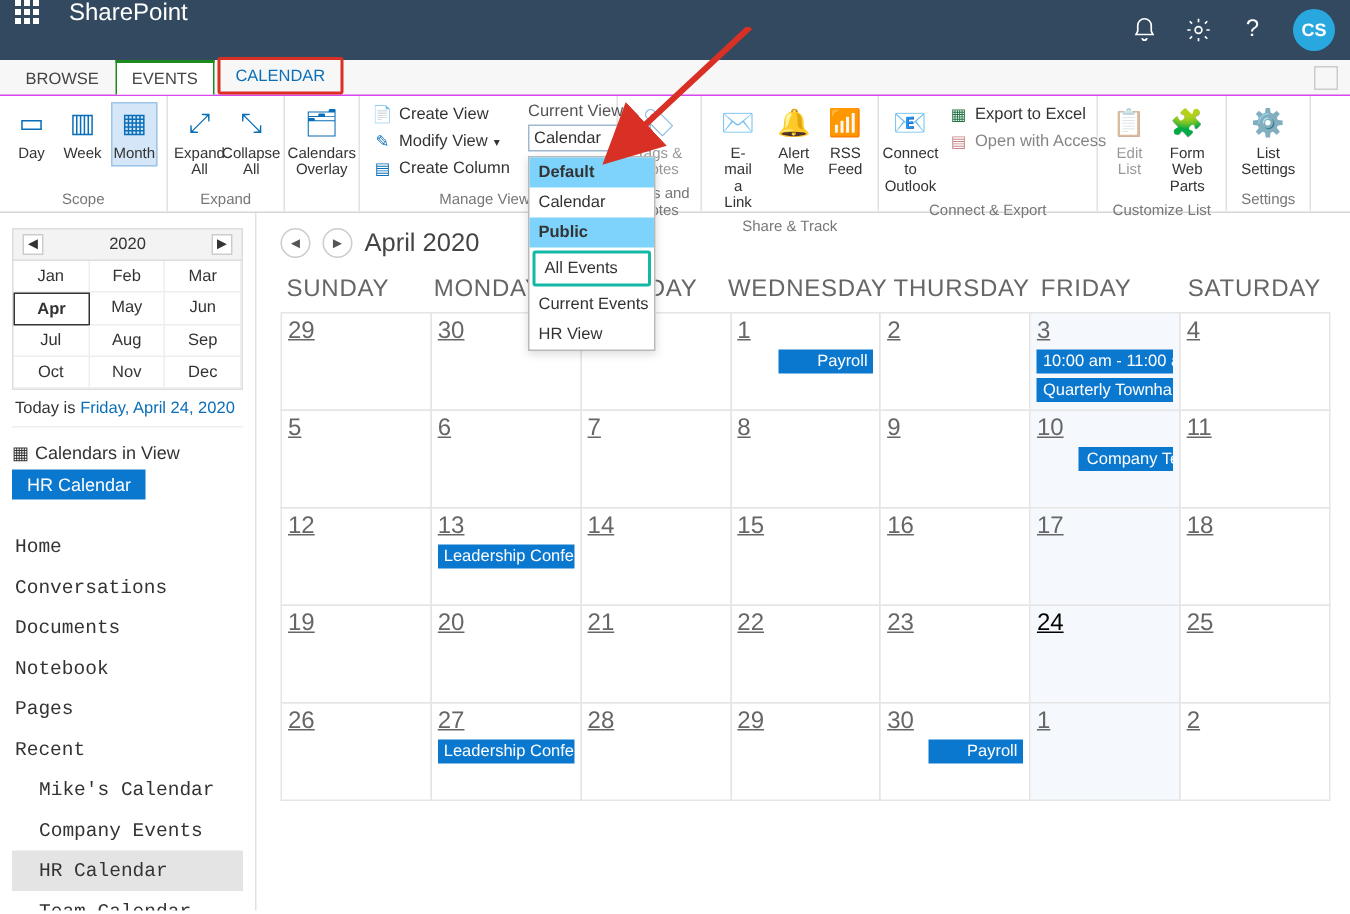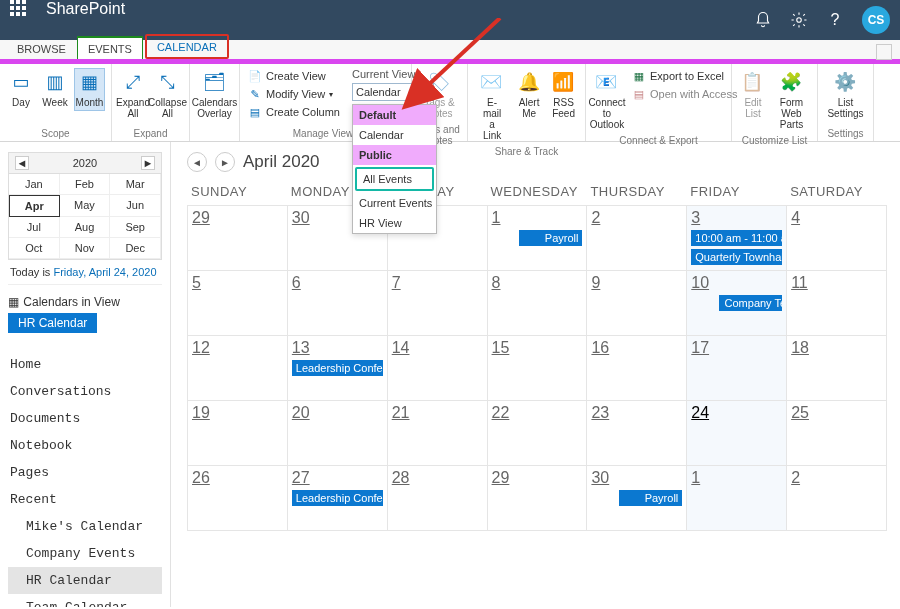--- a/index.html
+++ b/index.html
@@ -6,21 +6,21 @@
   body { font-family: "Segoe UI", sans-serif; font-size: 12px; color: #333; background: #fff; width: 900px; height: 609px; overflow: hidden; position: relative; }
   
   .topbar { background: #324960; height: 40px; display: flex; color: #fff; padding: 0 10px; }
   .waffle { width: 18px; height: 18px; display: grid; grid-template-columns: repeat(3,4px); grid-template-rows: repeat(3,4px); gap: 2px; margin-right: 18px; }
   .waffle span { background:#fff; }
   .brand { font-size: 16px; font-weight: 400; }
   .top-right { margin-left: auto; display: flex; align-items: center; gap: 18px; }
   .icon { width: 18px; height: 18px; display:inline-flex; align-items:center; justify-content:center; }
   .avatar { width: 28px; height: 28px; border-radius: 50%; background:#29a8df; display:flex; align-items:center; justify-content:center; font-weight:600; color:#fff; }
   
-  .tab-row { height: 24px; display:flex; align-items:flex-end; border-bottom:5px solid #d946ef; padding-left:6px; position:relative; background:#f7f7f7;}
+  .tab-row { height: 24px; display:flex; align-items:flex-end; border-bottom:1px solid #d946ef; padding-left:6px; position:relative; background:#f7f7f7;}
   .tab { font-size: 11px; padding: 5px 10px 4px; color:#444; cursor:pointer; border:1px solid transparent; border-bottom:none;}
   .tab.events { border:1px solid #1d8b1d; border-bottom:none; background:#fff; border-top:2px solid #1d8b1d;}
   .tab.calendar-tab { border:2px solid #d93025; border-radius:2px; color:#0a6fb8; margin-left:2px;}
   .corner-btn { position:absolute; right:8px; top:4px; width:16px; height:16px; border:1px solid #ccc; }
   
   .ribbon { display:flex; border-bottom:1px solid #d6d6d6; height:78px; background:#fff; }
   .rgroup { border-right:1px solid #e1e1e1; padding:4px 6px 2px; display:flex; flex-direction:column; justify-content:space-between; position:relative;}
   .rgroup .gbody { display:flex; gap:4px; }
   .rgroup .glabel { text-align:center; font-size:10px; color:#777; padding-top:2px;}
   .rbtn { display:flex; flex-direction:column; align-items:center; justify-content:flex-start; min-width:30px; padding:2px 4px; font-size:10px; color:#333; text-align:center; line-height:1.1; cursor:pointer; border:1px solid transparent;}
@@ -29,21 +29,21 @@
   .rbtn-s { display:flex; align-items:center; gap:4px; font-size:11px; color:#333; padding:1px 2px; cursor:pointer; white-space:nowrap;}
   .rbtn-s .ic-s { width:14px; height:14px; display:inline-flex; align-items:center; justify-content:center; color:#0a6fb8;}
   .vcol { display:flex; flex-direction:column; gap:2px; }
   
   .cvwrap { display:flex; flex-direction:column; gap:3px; }
   .cv-label { font-size:11px; color:#555;}
   .cv-select { width:82px; height:18px; border:1px solid #9fb8cf; display:flex; align-items:center; justify-content:space-between; padding:0 3px; font-size:11px; background:#fff; cursor:pointer;}
   .cv-select .arrow { background:#d0e0ee; width:14px; height:14px; display:flex; align-items:center; justify-content:center; font-size:8px; color:#335;}
   .dropdown { position:absolute; top:42px; left:0; width:85px; background:#fff; border:1px solid #b9b9b9; box-shadow:0 2px 6px rgba(0,0,0,.15); z-index:50;}
   .dropdown div { padding:4px 6px; font-size:11px; color:#333; cursor:pointer; white-space:nowrap;}
-  .dropdown div.header { font-weight:600; background:#f0abfc;}
+  .dropdown div.header { font-weight:600; background:#7dd3fc;}
   .dropdown div.highlight { border:2px solid #14b8a6; border-radius:2px; margin:2px;}
   
   .content { display:flex; height: calc(609px - 40px - 24px - 78px - 2px); }
   .left { width:171px; border-right:1px solid #e1e1e1; padding:10px 8px; overflow:hidden;}
   .mini-cal { border:0; }
   .mini-head { display:flex; align-items:center; justify-content:space-between; background:#f3f3f3; border:1px solid #ddd; padding:3px 6px; font-size:11px;}
   .mini-head .navb { width:14px; height:14px; display:flex;align-items:center;justify-content:center; border:1px solid #ccc; background:#fff; cursor:pointer;}
   .mini-grid { display:grid; grid-template-columns: repeat(3,1fr); border:1px solid #ddd; border-top:none;}
   .mini-grid div { text-align:center; padding:4px 0; font-size:11px; border-right:1px solid #eee; border-bottom:1px solid #eee; cursor:pointer; }
   .mini-grid div.sel { border:1px solid #333 !important; font-weight:600;}
@@ -55,21 +55,21 @@
   .navlist { margin-top:18px; display:flex; flex-direction:column;}
   .navlist a { padding:6px 2px; font-size:13px; color:#333; text-decoration:none; cursor:pointer;font-family:Liberation Mono, monospace;}
   .navlist .sub { padding-left:18px;}
   .navlist .active { background:#e4e4e4;}
   
   .main { flex:1; padding:10px 14px 0 16px; position:relative;}
   .cal-head { display:flex; align-items:center; gap:8px; margin-bottom:8px;}
   .circ-btn { width:20px; height:20px; border:1px solid #ccc; border-radius:50%; display:flex; align-items:center; justify-content:center; font-size:10px; color:#555; cursor:pointer;}
   .cal-title { font-size:17px; color:#444;}
   .cal-grid { display:grid; grid-template-columns: repeat(7, 1fr); }
-  .cal-dayhdr { font-size:13px; color:#666; padding:4px 0 6px 4px; text-transform:uppercase; letter-spacing:.5px;}
+  .cal-dayhdr { font-size:16px; color:#666; padding:4px 0 6px 4px; text-transform:uppercase; letter-spacing:.5px;}
   .cal-cell { border:1px solid #e5e5e5; min-height:66px; position:relative; padding:3px 4px; font-size:11px; color:#666; overflow:hidden; margin-right:-1px; margin-bottom:-1px;}
   .cal-cell .dn { font-size:16px;text-decoration:underline;}
   .cal-cell.today .dn { color:#000000; font-weight:500;}
   .cal-cell.friday { background:#f5f9fd;}
   .event { background:#0b78d0; color:#fff; font-size:11px; padding:2px 4px; margin-top:3px; white-space:nowrap; overflow:hidden; text-overflow:clip;}
   .event.right { position:absolute; right:0; left:auto; padding-left:6px;}
   
   .arrow-overlay { position:absolute; left:290px; top:18px; width:220px; height:110px; z-index:200; pointer-events:none;}
 </style>
 </head>

